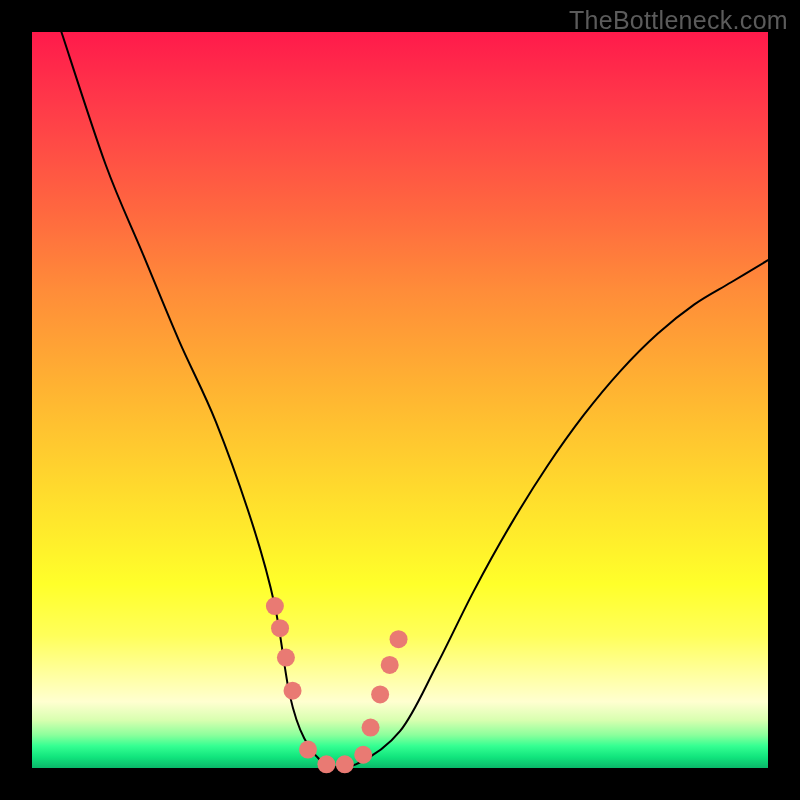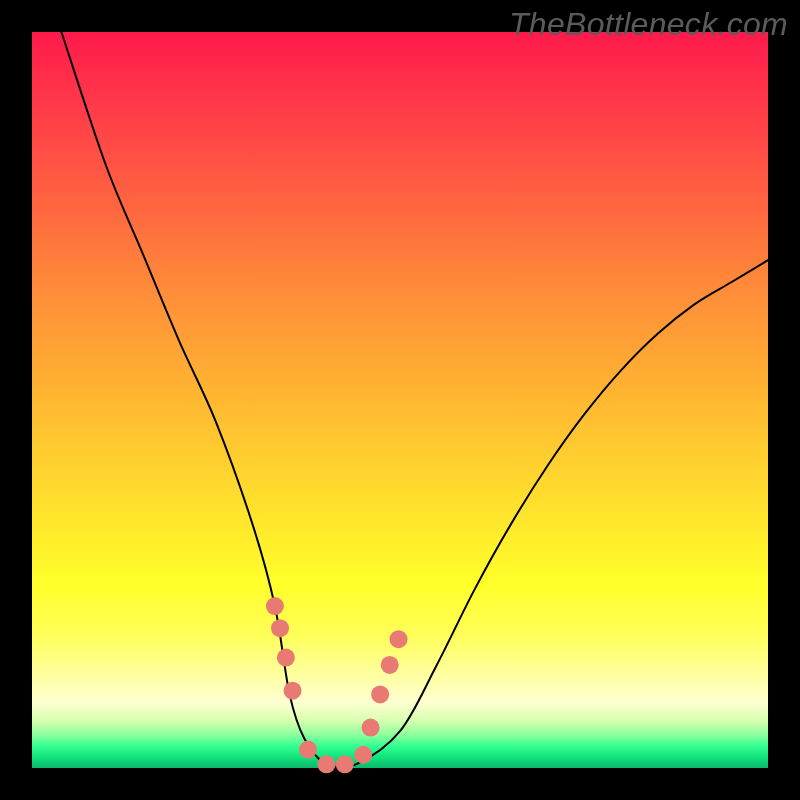--- a/index.html
+++ b/index.html
@@ -47,26 +47,25 @@
     left: 0;
     top: 0;
     width: 736px;
     height: 736px;
     overflow: visible;
   }
   .watermark {
     position: absolute;
     top: 6px;
     right: 12px;
-    font-size: 32px;
+    font-size: 25px;
     font-weight: 500;
     color: #5b5b5b;
     letter-spacing: 0.3px;
     user-select: none;
-    font-style: italic;
   }
 </style>
 </head>
 <body>
 
 <div class="frame">
   <div class="plot-area">
     <svg class="curves" viewBox="0 0 736 736">
       <path id="curve-path" fill="none" stroke="#000000" stroke-width="2" stroke-linecap="round" d="M 29.44 0.00 C 36.80 22.08, 60.11 95.68, 73.60 132.48 C 87.09 169.28, 98.13 191.36, 110.40 220.80 C 122.67 250.24, 134.93 280.91, 147.20 309.12 C 159.47 337.33, 171.73 359.41, 184.00 390.08 C 196.27 420.75, 210.99 462.45, 220.80 493.12 C 230.61 523.79, 236.75 545.87, 242.88 574.08 C 249.01 602.29, 252.69 640.32, 257.60 662.40 C 262.51 684.48, 266.19 694.91, 272.32 706.56 C 278.45 718.21, 285.81 728.03, 294.40 732.32 C 302.99 736.61, 311.57 737.84, 323.84 732.32 C 336.11 726.80, 354.51 715.76, 368.00 699.20 C 381.49 682.64, 392.53 656.27, 404.80 632.96 C 417.07 609.65, 429.33 582.67, 441.60 559.36 C 453.87 536.05, 466.13 513.97, 478.40 493.12 C 490.67 472.27, 502.93 452.64, 515.20 434.24 C 527.47 415.84, 539.73 398.67, 552.00 382.72 C 564.27 366.77, 576.53 352.05, 588.80 338.56 C 601.07 325.07, 613.33 312.80, 625.60 301.76 C 637.87 290.72, 650.13 280.91, 662.40 272.32 C 674.67 263.73, 686.93 257.60, 699.20 250.24 C 711.47 242.88, 729.87 231.84, 736.00 228.16"></path>
       <g id="dots-group">

